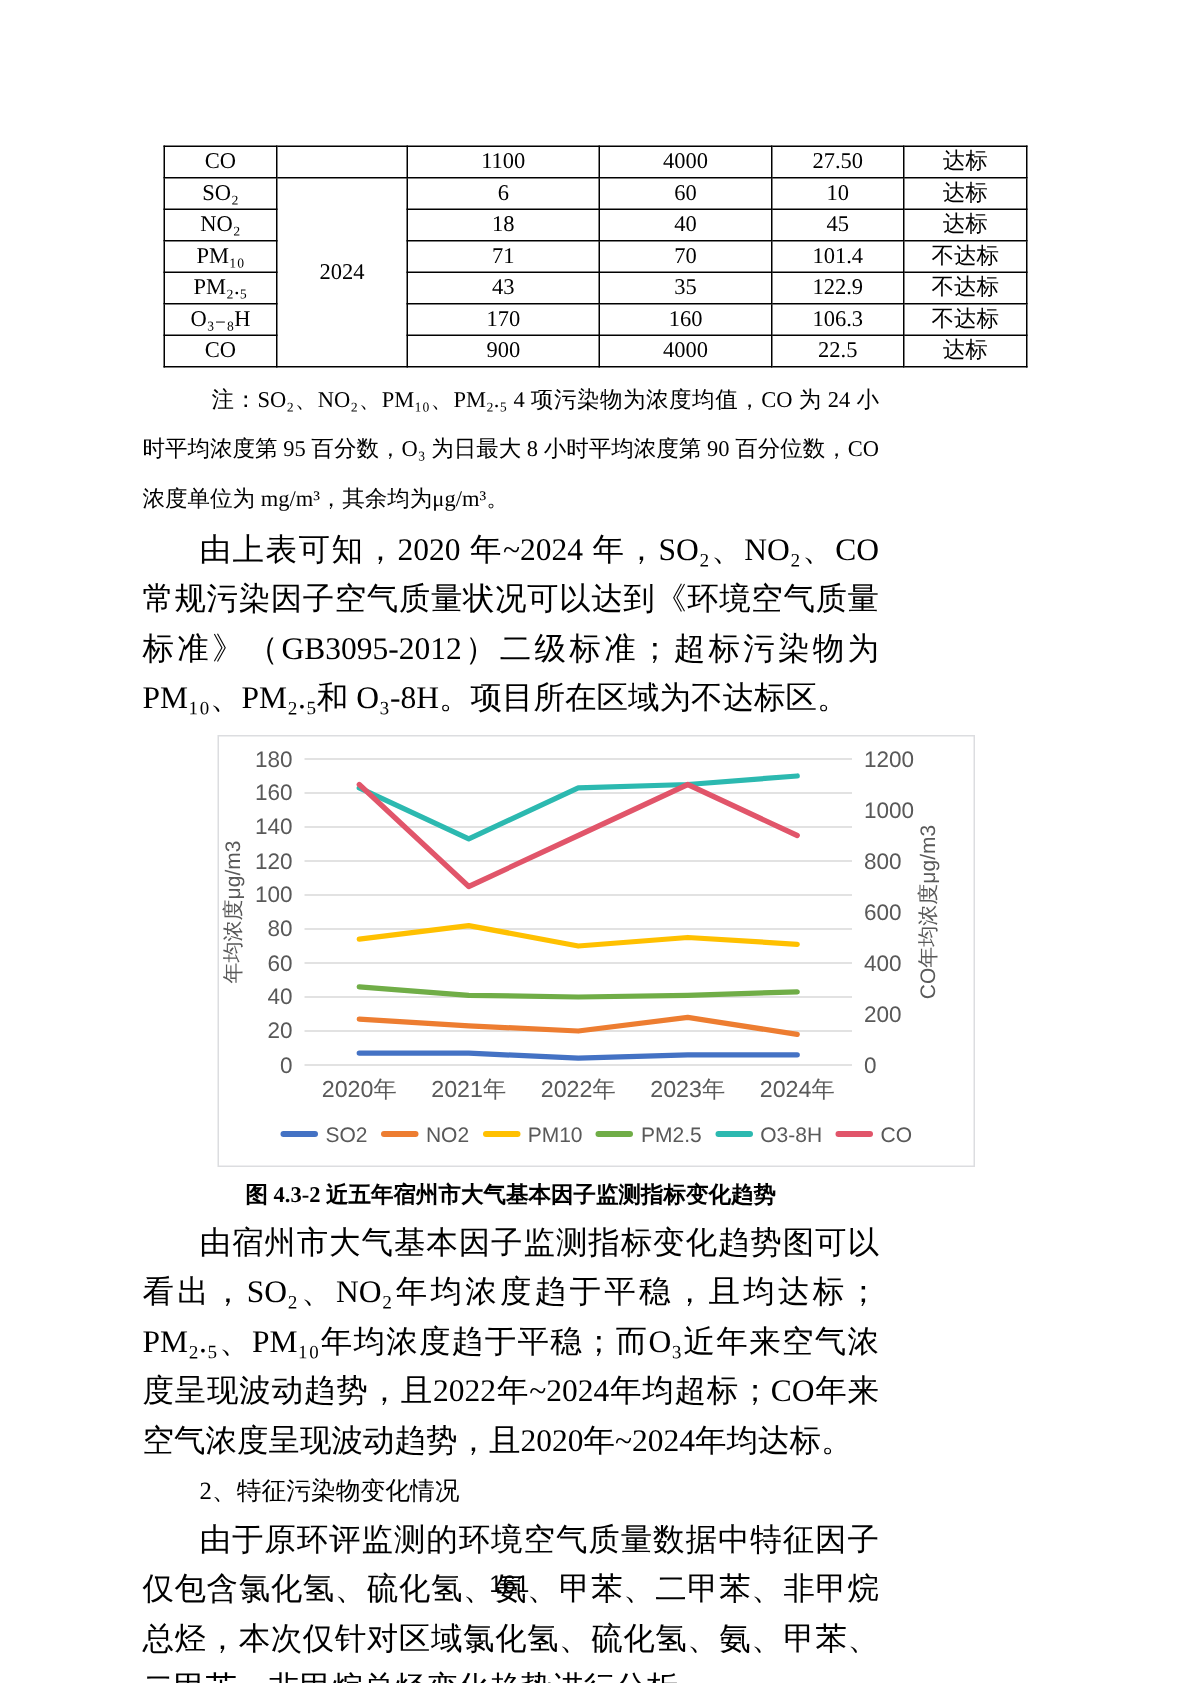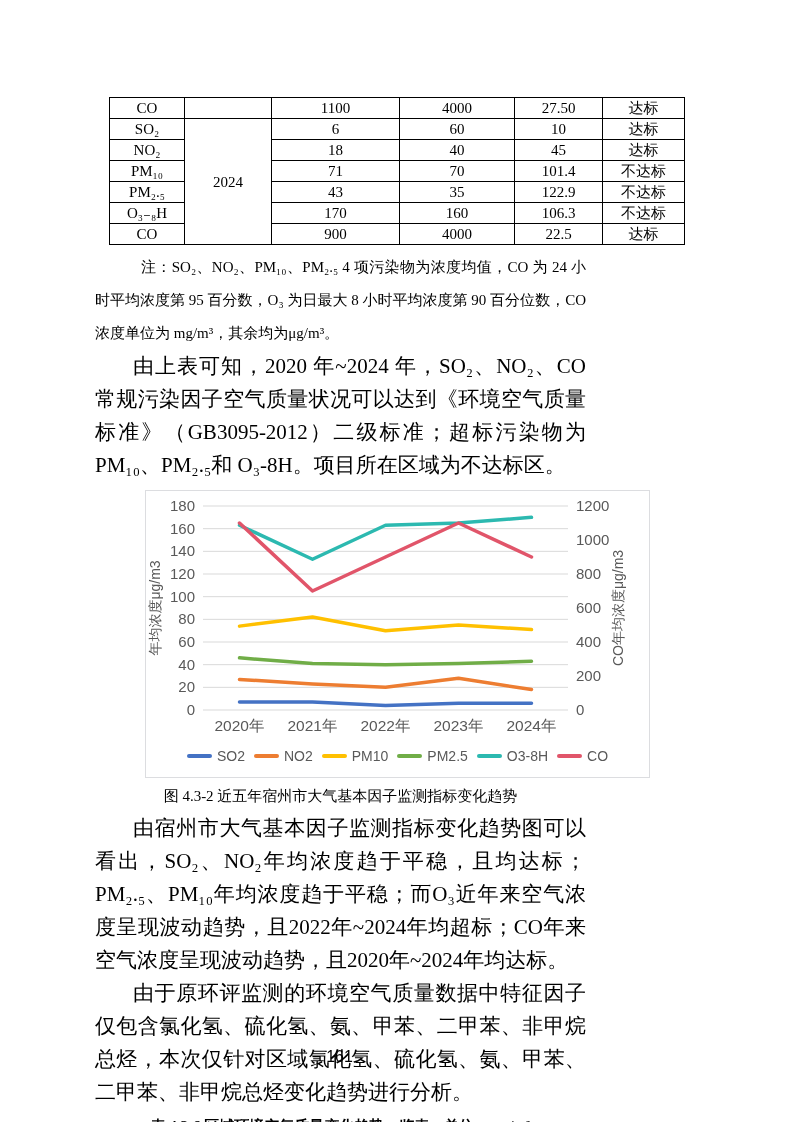--- a/index.html
+++ b/index.html
@@ -50,21 +50,21 @@
   .chart-frame svg { display:block; }
   .chart-legend {
     display:flex; justify-content:center; align-items:center;
     gap:9px; height:34px;
   }
   .legend-item { display:flex; align-items:center; gap:5px; }
   .legend-line { display:inline-block; width:25px; height:3.5px; border-radius:2px; }
   .legend-label { font-size:14px; color:#595959; }
 
   .fig-caption {
-    font-size:15px; font-weight:400; text-align:center;
+    font-size:15px; font-weight:700; text-align:center;
     margin-top:9px; margin-bottom:6px;
   }
   .tbl-caption {
     font-size:15px; font-weight:700; text-align:center;
     margin-top:8px;
   }
   .page-number {
     position:absolute; left:0; right:0; bottom:56px;
     text-align:center; font-size:16px;
     font-family:"Liberation Sans","DejaVu Sans",sans-serif;
@@ -211,20 +211,21 @@
           <span class="legend-line" style="background: rgb(225, 85, 106);"></span>
           <span class="legend-label">CO</span>
         </span>
       </div>
   </div>
 
   <p class="fig-caption">图 4.3-2 近五年宿州市大气基本因子监测指标变化趋势</p>
 
   <p class="para">由宿州市大气基本因子监测指标变化趋势图可以看出，SO₂、NO₂年均浓度趋于平稳，且均达标；PM₂.₅、PM₁₀年均浓度趋于平稳；而O₃近年来空气浓度呈现波动趋势，且2022年~2024年均超标；CO年来空气浓度呈现波动趋势，且2020年~2024年均达标。</p>
 
+  <p class="heading">2、特征污染物变化情况</p>
 
   <p class="para">由于原环评监测的环境空气质量数据中特征因子仅包含氯化氢、硫化氢、氨、甲苯、二甲苯、非甲烷总烃，本次仅针对区域氯化氢、硫化氢、氨、甲苯、二甲苯、非甲烷总烃变化趋势进行分析。</p>
 
   <p class="tbl-caption">表 4.3-6 区域环境空气质量变化趋势一览表　单位：mg/m³</p>
 
   <div class="page-number">161</div>
 
 </div>
 
 </body></html>

